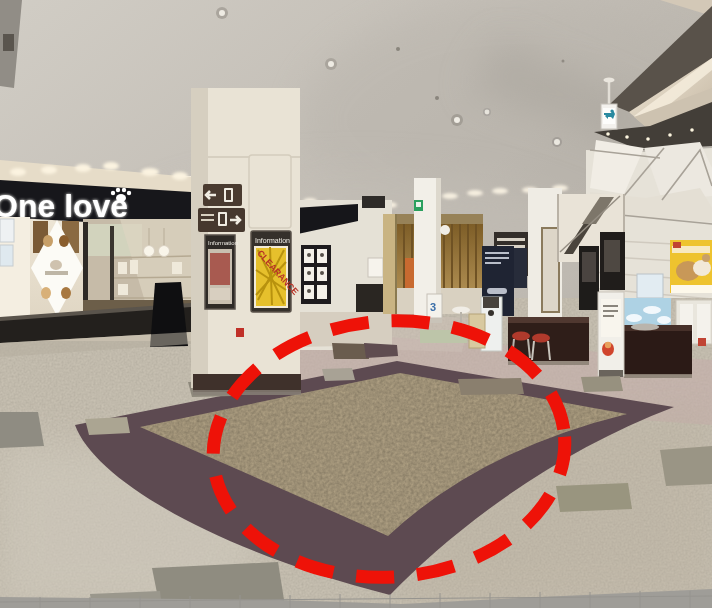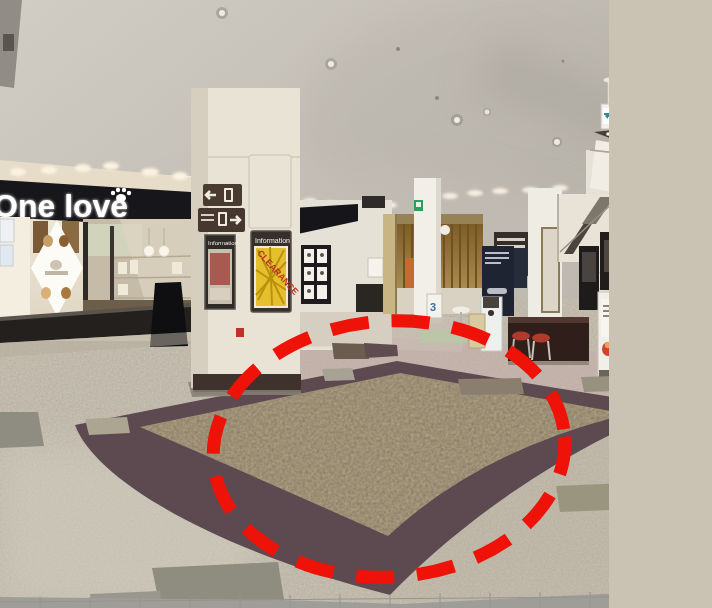--- a/index.html
+++ b/index.html
@@ -1,17 +1,17 @@
 <!DOCTYPE html>
 <html><head>
 <meta charset="utf-8">
 <style>
 html,body{margin:0;padding:0;background:#cac3b4;}
 *{font-family:"Liberation Sans",sans-serif;}
-#scene{position:relative;width:609px;height:608px;overflow:hidden;}
+#scene{position:relative;width:712px;height:608px;overflow:hidden;}
 </style>
 </head>
 <body>
 <div id="scene">
 <svg width="712" height="608" viewBox="0 0 712 608">
 <defs>
 <linearGradient id="ceil" x1="0" y1="0" x2="1" y2="0.6">
 <stop offset="0" stop-color="#d1cdc5"></stop>
           <stop offset="0.5" stop-color="#c4bfb7"></stop>
           <stop offset="1" stop-color="#b6b1a9"></stop>

